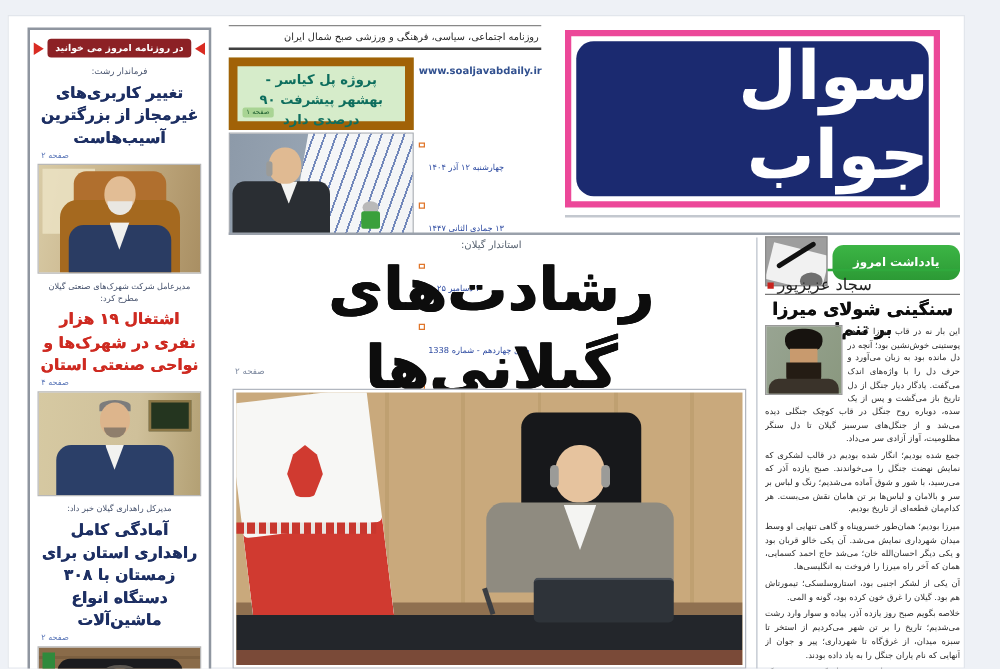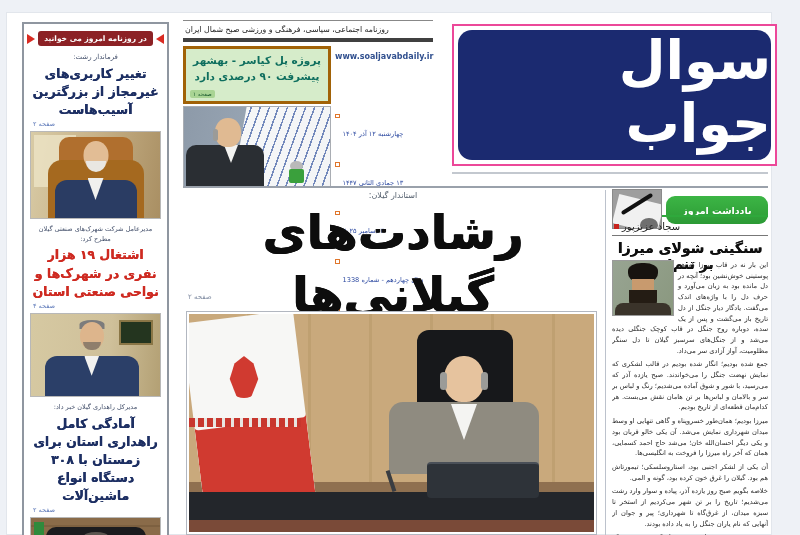--- a/index.html
+++ b/index.html
@@ -43,43 +43,43 @@
 
   
   .phC { background:repeating-linear-gradient(0deg,#8a6b49 0 9px,#7d6040 9px 11px); }
   .phC .flag { left:3px; top:4px; width:10px; height:62px; background:linear-gradient(180deg,#2f8a3c 0 33%,#f2f2f2 33% 66%,#cf3b33 66% 100%); }
   .phC .chair { left:50%; top:9px; transform:translateX(-50%); width:100px; height:72px; background:#1b1b1e; border-radius:10px; }
   .phC .head { left:50%; top:16px; transform:translateX(-50%); width:23px; height:26px; background:#dcb287; border-radius:48%; }
   .phC .hair { left:50%; top:14px; transform:translateX(-50%); width:24px; height:8px; background:#5b5650; border-radius:50% 50% 0 0; }
 
   
   .masthead-info { position:absolute; left:183px; top:20px; width:250px; height:168px; }
-  .tagline { direction:rtl; text-align:left; font-size:7.8px; color:#222; border-top:1px solid #888; border-bottom:4px solid #404040; padding:4px 2px; }
-  .promo { position:absolute; left:0; top:26px; width:148px; height:58px; background:#d6ecca; border:3px solid #a16207; padding:4px 4px 2px; }
+  .tagline { direction:rtl; text-align:right; font-size:7.8px; color:#222; border-top:1px solid #888; border-bottom:2px solid #404040; padding:4px 2px; }
+  .promo { position:absolute; left:0; top:26px; width:148px; height:58px; background:#d6ecca; border:7px solid #a16207; padding:4px 4px 2px; }
   .promo-h { direction:rtl; text-align:center; font-size:10.5px; font-weight:bold; color:#0e6e5e; line-height:1.5; }
   .promo-tag { position:absolute; left:4px; bottom:3px; font-size:5.5px; background:#a9d494; color:#1c5c2f; padding:1px 3px; border-radius:2px; direction:rtl; }
   .ivw { position:absolute; left:0; top:86px; width:148px; height:82px; border:1px solid #a9adb3; overflow:hidden;
          background:linear-gradient(100deg,#8d9aa9,#9aa7b5 55%,#8795a6); }
   .ivw .flag { right:-14px; top:-10px; width:104px; height:104px; transform:rotate(10deg); background:
          repeating-linear-gradient(100deg,#ffffff 0 7px,#6f86bd 7px 8.5px); opacity:.9; }
   .ivw .suit { left:2px; bottom:0; width:78px; height:42px; background:#2a2e33; border-radius:10px 10px 0 0; }
   .ivw .shirt { left:40px; bottom:24px; width:14px; height:18px; background:#f3f3f1; clip-path:polygon(50% 100%,0 0,100% 0); }
   .ivw .head { left:31px; top:11px; width:26px; height:29px; background:#e0ba92; border-radius:48% 48% 44% 44%; }
   .ivw .sidehair { left:29px; top:22px; width:5px; height:12px; background:#9b9b98; border-radius:3px; }
   .ivw .mic { right:26px; bottom:4px; width:15px; height:14px; background:#3aa03c; border-radius:2px; }
   .ivw .micfuzz { right:27px; bottom:16px; width:13px; height:10px; background:#b9b9b9; border-radius:50%; }
   .website { position:absolute; left:152px; top:32px; width:98px; text-align:center; font-size:8px; font-weight:bold; color:#31508f; direction:ltr; }
   .dateline { position:absolute; left:152px; top:74px; width:98px; }
   .dl-row { display:flex; align-items:center; gap:3px; margin-bottom:4.5px; }
   .dl-bullet { width:4.5px; height:4.5px; border:1.2px solid #e0762b; background:#fff; flex:0 0 auto; }
   .dl-text { direction:rtl; font-size:6.6px; color:#2d4aa1; white-space:nowrap;margin-top:36px; }
   .dl-row:last-child .dl-text { color:#1d2e66; font-weight:bold; }
 
   
-  .nameplate-box { position:absolute; left:452px; top:24px; width:325px; height:142px; border:2px solid #ec4899; padding:4px; background:#fff; }
+  .nameplate-box { position:absolute; left:452px; top:24px; width:300px; height:142px; border:5px solid #ec4899; padding:4px; background:#fff; }
   .nameplate { width:100%; height:100%; background:#1b2a70; border-radius:14px; display:flex; align-items:center; justify-content:center; }
   .nameplate span { color:#fff; font-size:54px; font-weight:bold; direction:rtl; text-shadow:1px 0 #fff0; transform:translateY(-3px); }
   .np-rule { position:absolute; left:452px; top:172px; width:316px; height:2px; background:#c3c8cf; }
   .header-rule { position:absolute; left:183px; top:186px; width:585px; height:2px; background:#9aa1ab; }
 
   
   .lead-kicker { position:absolute; left:183px; top:191px; width:420px; text-align:center; font-size:8px; color:#55606e; direction:rtl; }
   .lead-headline { position:absolute; left:183px; top:201px; width:420px; text-align:center; direction:rtl; color:#0d0d0d;
                    font-size:48px; font-weight:bold; line-height:1.3; text-shadow:0.6px 0 currentColor, -0.3px 0 currentColor; }
   .lead-ptag { position:absolute; left:188px; top:293px; font-size:7px; color:#7e8aa0; direction:rtl; }
@@ -110,21 +110,21 @@
   .pen-photo { position:absolute; left:612px; top:189px; width:50px; height:40px; background:#9e9e9e; overflow:hidden; border:1px solid #8a8a8a; }
   .pen-paper { left:2px; top:9px; width:46px; height:30px; background:#f1f1f1; transform:rotate(14deg); }
   .pen-pen { left:6px; top:12px; width:36px; height:4px; background:#111; border-radius:2px; transform:rotate(-32deg); }
   .pen-hand { right:3px; bottom:-4px; width:18px; height:14px; background:#6f6f6f; border-radius:50%; }
   .note-banner { position:absolute; left:666px; top:196px; width:102px; height:28px; background:linear-gradient(180deg,#3cb545,#2c9a35);
                  border-radius:9px; display:flex; align-items:center; justify-content:center; }
   .note-banner span { color:#fff; font-size:9.5px; font-weight:bold; direction:rtl; }
   .note-green-rule { position:absolute; left:662px; top:215px; width:106px; height:2px; background:#2fa93c; }
   .byline { position:absolute; left:614px; top:221px; display:flex; align-items:center; gap:3px; }
   .byline .sq { width:5px; height:5px; background:#c8231d; }
-  .byline span { font-size:10px; color:#222; direction:rtl; }
+  .byline span { font-size:13px; color:#222; direction:rtl; }
   .note-rule { position:absolute; left:612px; top:235px; width:156px; height:1px; background:#777; }
   .note-title { position:absolute; left:612px; top:240px; width:156px; text-align:center; direction:rtl;
                 font-size:14px; font-weight:bold; color:#0e0e0e; text-shadow:0.3px 0 currentColor; }
   .note-body { position:absolute; left:612px; top:260px; width:156px; height:275px; overflow:hidden;
                direction:rtl; text-align:justify; font-size:6.7px; line-height:1.6; color:#2a2a2a; }
   .note-body p { margin-bottom:3px; }
   .mirza { float:left; width:62px; height:56px; margin:0 4px 2px 0; position:relative; overflow:hidden;
            background:linear-gradient(120deg,#98a492,#8a987f); border:1px solid #9a9a9a; }
   .mirza .hat { left:50%; top:2px; transform:translateX(-50%); width:30px; height:18px; background:#17130f; border-radius:45% 45% 8px 8px; }
   .mirza .face { left:50%; top:18px; transform:translateX(-50%); width:22px; height:17px; background:#c89a6e; }

